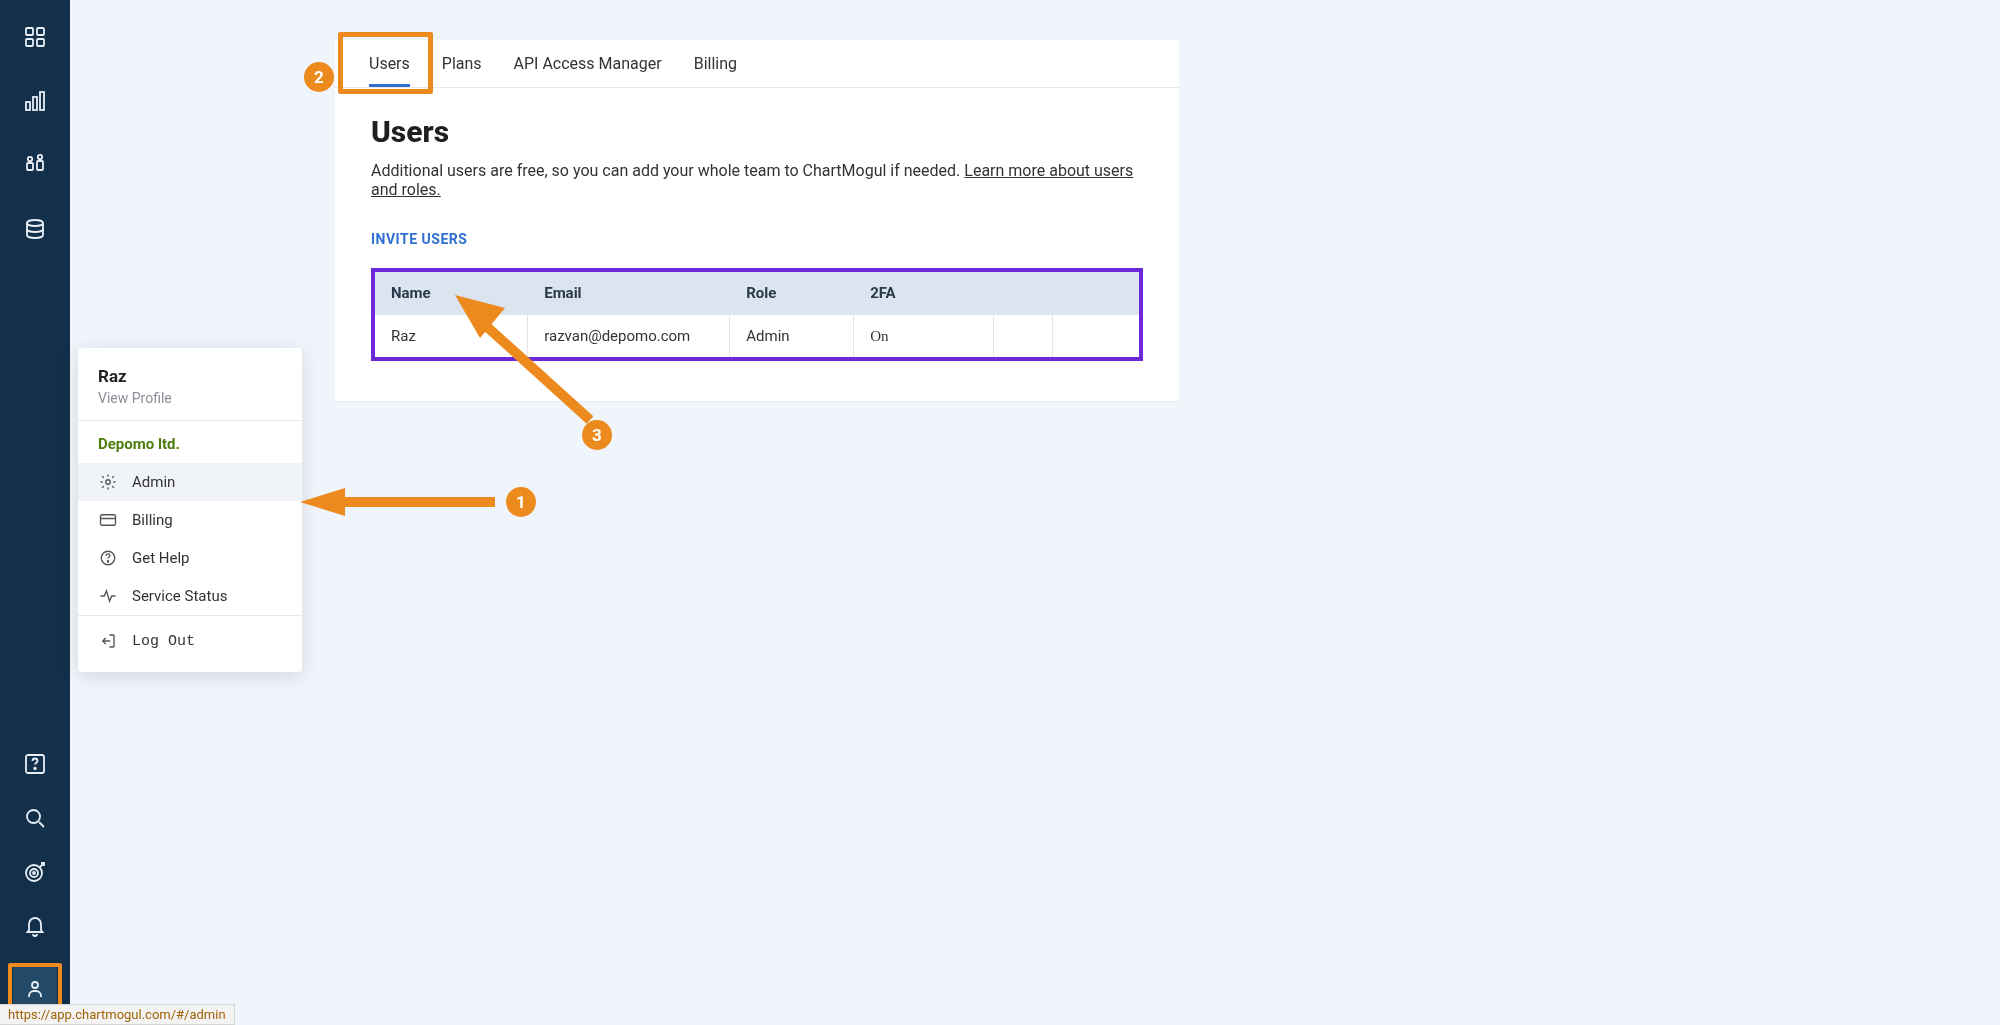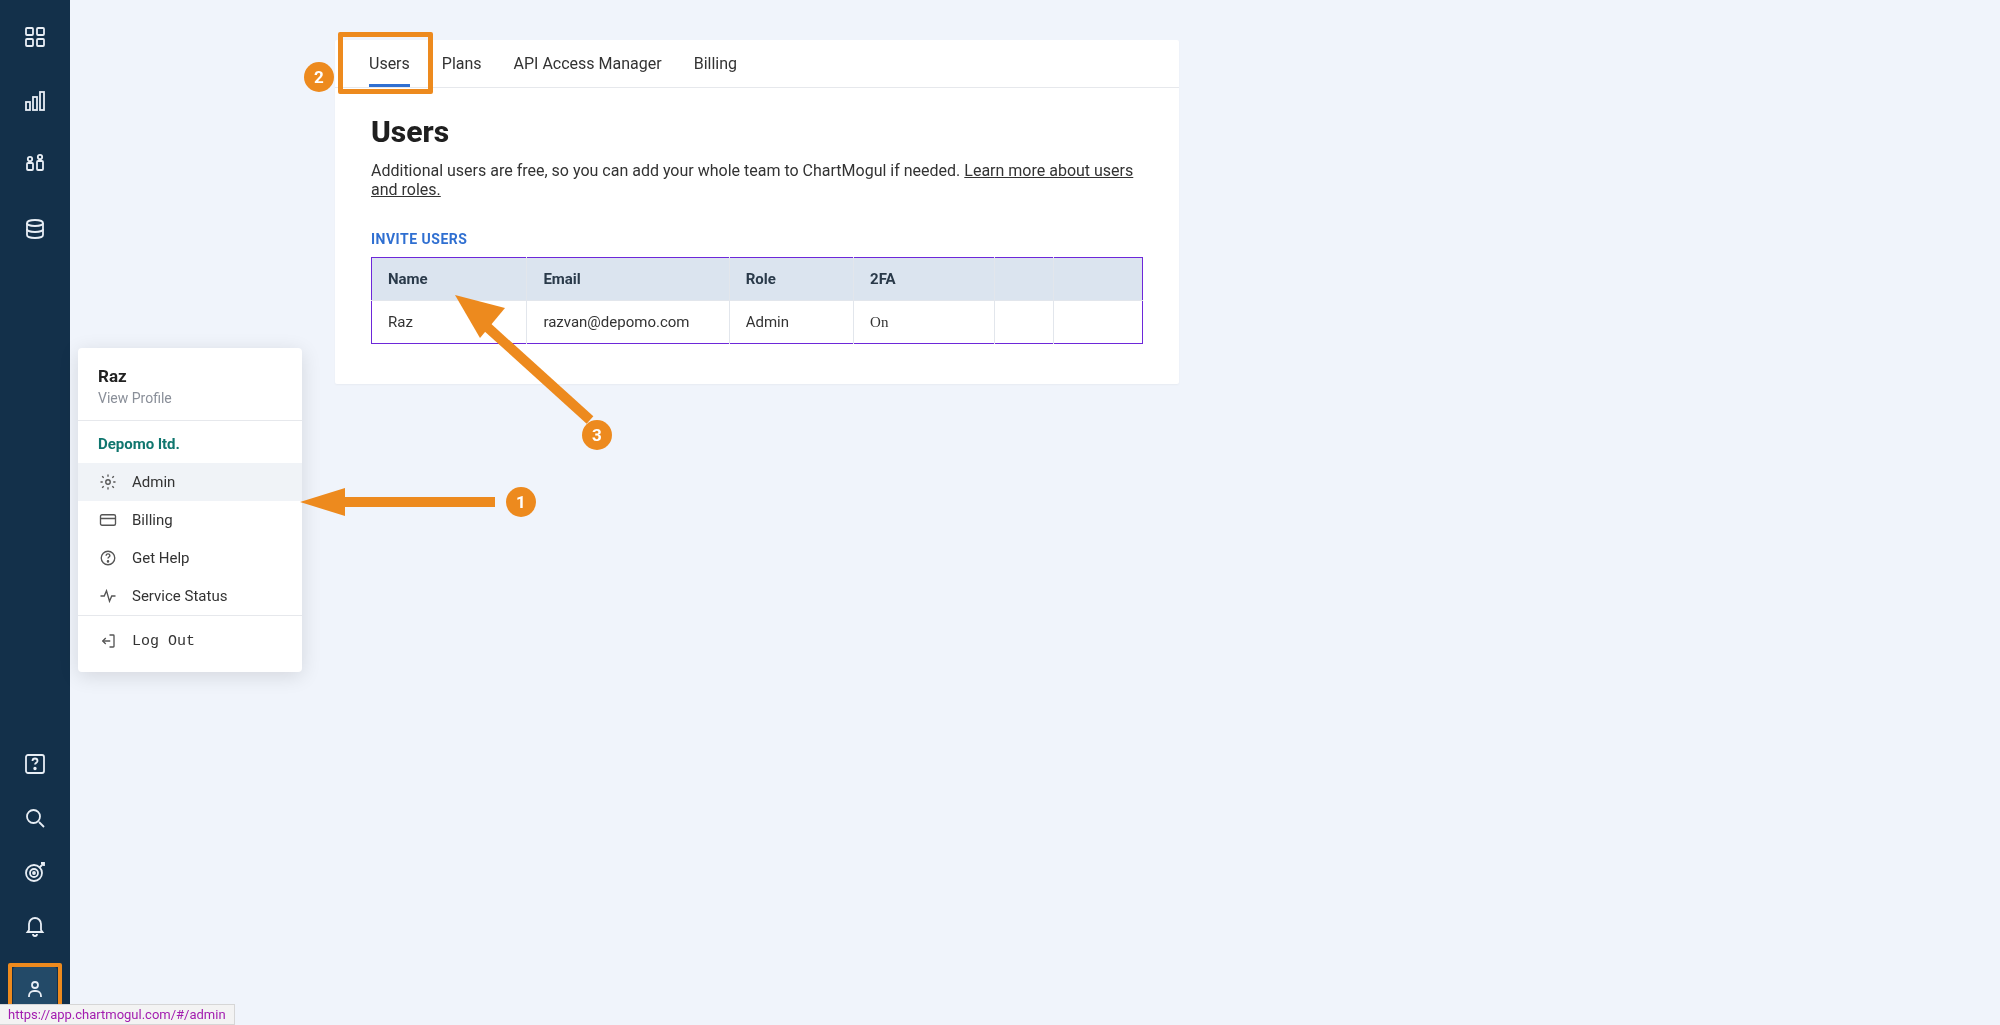--- a/index.html
+++ b/index.html
@@ -52,21 +52,21 @@
     width: 224px;
     background: #fff;
     border-radius: 4px;
     box-shadow: 0 4px 20px rgba(0,0,0,0.12);
     overflow: hidden;
   }
   .popup .profile-block { padding: 18px 20px 14px; }
   .popup .profile-name { font-weight: 700; font-size: 17px; color: #222; }
   .popup .profile-link { font-size: 14px; color: #8a8f99; margin-top: 4px; cursor: pointer; }
   .popup .divider { height: 1px; background: #e6e8ec; }
-  .popup .company { padding: 14px 20px 10px; font-weight: 700; font-size: 15px; color: #0f766e; }
+  .popup .company { padding: 14px 20px 10px; font-weight: 700; font-size: 15px; color: #4d7c0f; }
   .popup .menu-item {
     display: flex; align-items: center; gap: 14px;
     padding: 9px 20px;
     font-size: 15px; color: #333;
     cursor: pointer;
   }
   .popup .menu-item.active { background: #f0f3f7; }
   .popup .menu-item .mi-icon { width: 20px; height: 20px; display:flex; align-items:center; justify-content:center; color:#555; }
   .popup .menu-item .mi-icon svg { width: 18px; height: 18px; stroke: currentColor; fill: none; stroke-width: 1.8; }
   .popup .logout-sec { padding: 6px 0 12px; font-family: Liberation Mono, monospace; }
@@ -99,23 +99,23 @@
     position: absolute;
     left: 16px; right: 16px; bottom: 0;
     height: 3px;
     background: #2f6fd1;
   }
 
   .card-body { padding: 26px 36px 40px; }
   .page-title { font-size: 30px; font-weight: 800; color: #1f1f1f; margin-bottom: 12px; }
   .desc { font-size: 16px; color: #333; margin-bottom: 30px; }
   .desc .link { text-decoration: underline; cursor: pointer; margin-top: 25px; }
-  .invite-link { color: #2f6fd1; font-weight: 700; font-size: 14px; letter-spacing: 0.5px; cursor: pointer; margin-bottom: 10px; display:inline-block; }
-
-  .table { width: 100%; border: 1px solid #6d28d9; border-collapse: collapse; }
+  .invite-link { color: #2f6fd1; font-weight: 700; font-size: 14px; letter-spacing: 0.5px; cursor: pointer; margin-bottom: 21px; display:inline-block; }
+
+  .table { width: 100%; border: 4px solid #6d28d9; border-collapse: collapse; }
   .table th, .table td { text-align: left; padding: 12px 16px; font-size: 15px; border-right: 1px solid #e2e6ec; }
   .table th:last-child, .table td:last-child { border-right: none; }
   .table thead th { background: #dbe4ef; color: #2a3a4a; font-weight: 700; }
   .table tbody td { border-top: 1px solid #e2e6ec; color: #333; }
   .table .col-name { width: 165px; }
   .table .col-email { width: 205px; }
   .table .col-role { width: 130px; }
   .table .col-2fa { width: 150px; margin-top: 44px; }
   .table .col-x1 { width: 63px; }
   .table .col-x2 { width: 95px; }
@@ -148,21 +148,21 @@
 
   
   .status-url {
     position: absolute;
     left: 0; bottom: 0;
     background: #f3f3f3;
     border: 1px solid #d6d6d6;
     border-left: none;
     padding: 2px 8px;
     font-size: 13px;
-    color: #a21caf;
+    color: #a16207;
   }
 </style>
 </head>
 <body>
 
 <div class="sidebar">
   <div class="sidebar-top">
     <div class="nav-icon">
       <svg viewBox="0 0 24 24">
           <rect x="3" y="3" width="7" height="7" rx="1"></rect>

